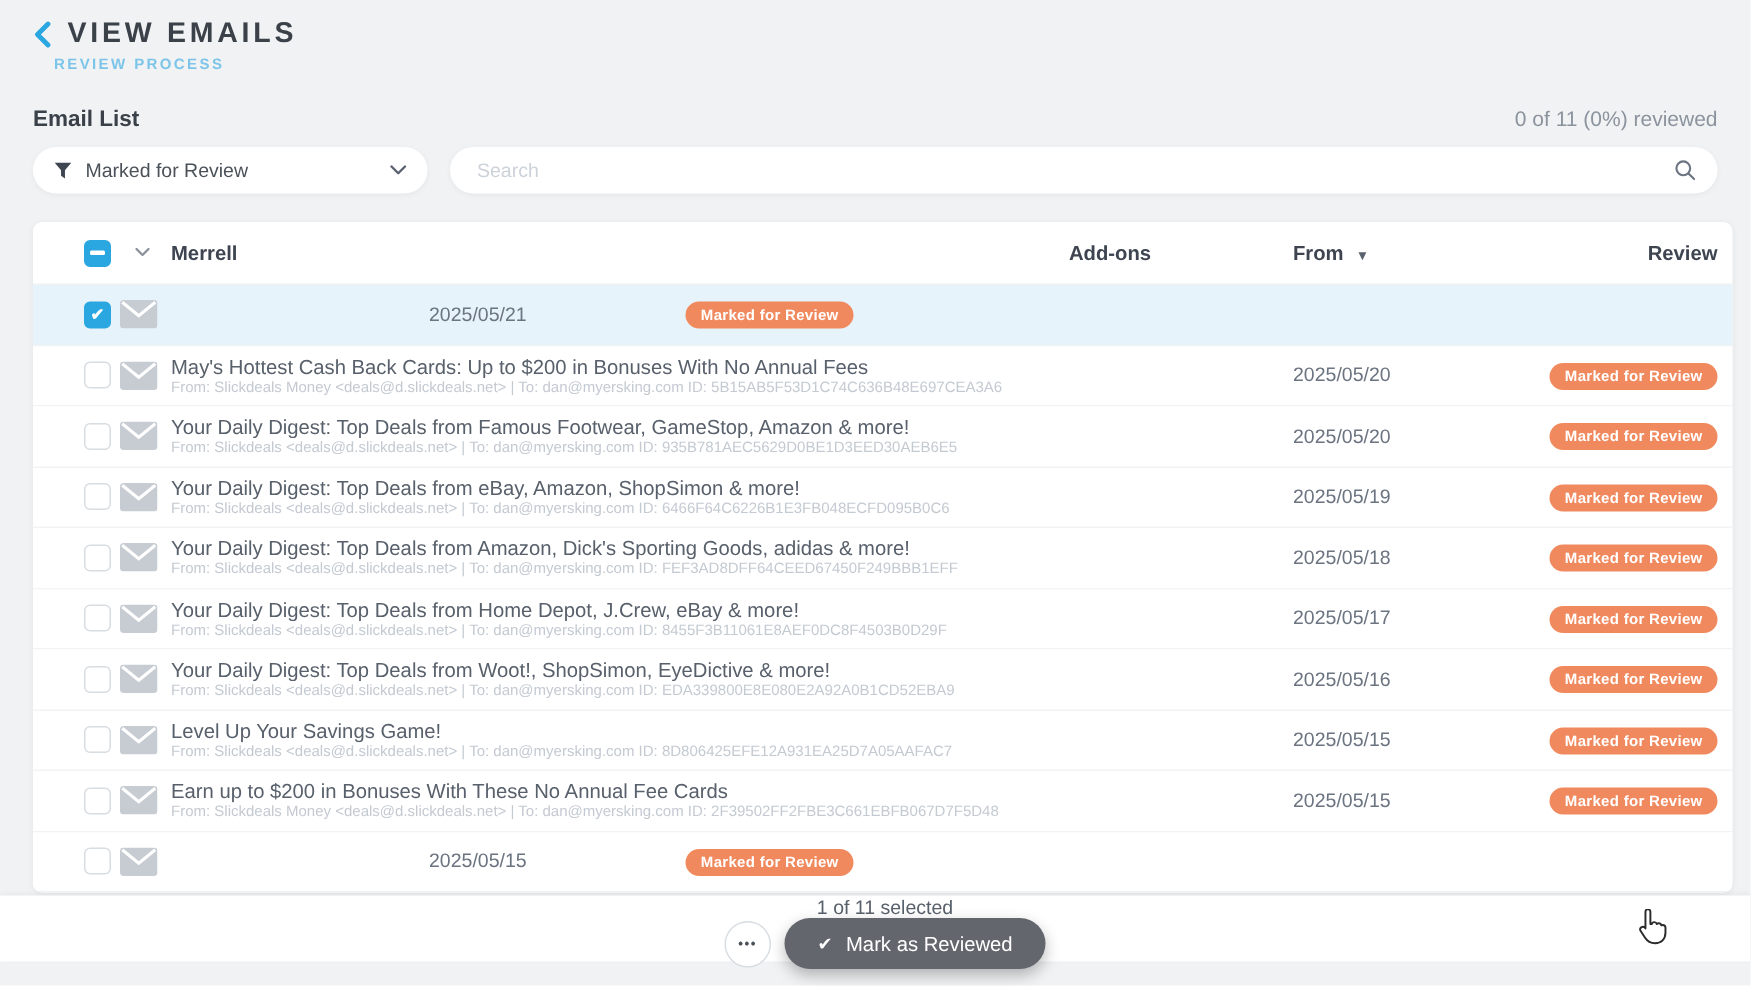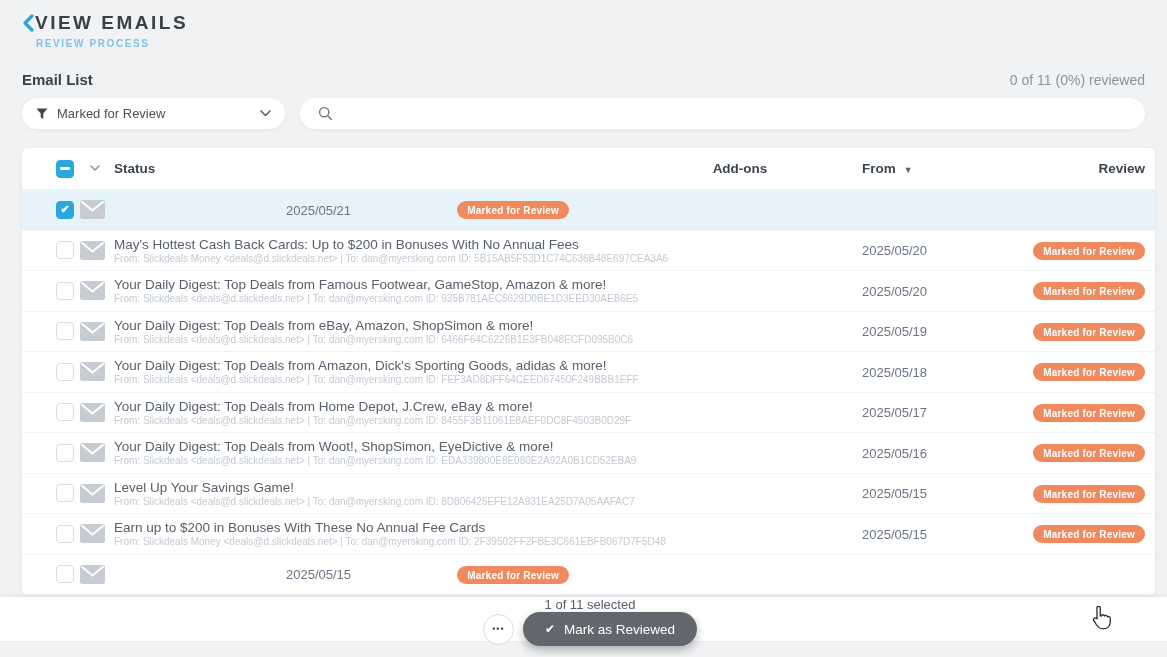--- a/index.html
+++ b/index.html
@@ -6,21 +6,21 @@
   html,body { width:1167px; height:657px; }
   body {
     font-family:"Liberation Sans", sans-serif;
     background:#f1f2f4;
     color:#3e4551;
     position:relative;
     overflow:hidden;
   }
   
   .page-head { padding:12px 22px 0 22px; }
-  .back-row { display:flex; align-items:center; gap:0; cursor:pointer; }
+  .back-row { display:flex; align-items:center; gap:10px; cursor:pointer; }
   .back-chevron { display:inline-flex; width:13px; height:18px; }
   .view-title { font-size:19px; font-weight:bold; letter-spacing:2.5px; color:#3a4149; }
   .sub-link { margin:4px 0 0 14px; font-size:10px; font-weight:bold; letter-spacing:1.6px; color:#7cc5e9; cursor:pointer; }
   .list-head { display:flex; justify-content:space-between; align-items:baseline; margin-top:22px; }
   .list-title { font-size:15px; font-weight:bold; color:#3a4149; }
   .reviewed { font-size:14px; color:#8b939d;margin-left:22px; }
   
   .filter-bar { display:flex; gap:15px; margin:10px 22px 0 22px; }
   .dropdown {
     width:263px; height:31px; background:#fff; border-radius:16px;
@@ -122,20 +122,21 @@
         </svg>
     </span>
     <span class="dd-label">Marked for Review</span>
     <span style="display:inline-flex;">
       <svg width="11" height="7" viewBox="0 0 11 7">
           <polyline points="1,1 5.5,5.5 10,1" fill="none" stroke="#5a6270" stroke-width="1.6" stroke-linecap="round" stroke-linejoin="round"></polyline>
         </svg>
     </span>
   </div>
   <div class="searchbox">
+    <input type="text" placeholder="Search" style="">
     <span style="display:inline-flex;">
       <svg width="15" height="15" viewBox="0 0 15 15">
           <circle cx="6.2" cy="6.2" r="4.6" fill="none" stroke="#6b7480" stroke-width="1.4"></circle>
           <line x1="9.8" y1="9.8" x2="13.4" y2="13.4" stroke="#6b7480" stroke-width="1.4" stroke-linecap="round"></line>
         </svg>
     </span>
   </div>
 </div>
 
 <div class="card">
@@ -145,21 +146,21 @@
           <span class="bar"></span>
         </span>
     </div>
     <div class="col-env">
       <span class="head-caret">
         <svg width="10" height="7" viewBox="0 0 10 7">
             <polyline points="1,1 5,5 9,1" fill="none" stroke="#8a919b" stroke-width="1.5" stroke-linecap="round" stroke-linejoin="round"></polyline>
           </svg>
       </span>
     </div>
-    <div class="col-subject th">Status</div>
+    <div class="col-subject th">Merrell</div>
     <div class="col-addons th">Add-ons</div>
     <div class="col-date th"><span>From</span><span class="sort-caret">▼</span></div>
     <div class="col-badge th">Review</div>
   </div>
 
   <div id="rows-container">
   <div class="row selected">
     <div class="col-check">
           <span class="cb checked">✔</span>
         </div>

